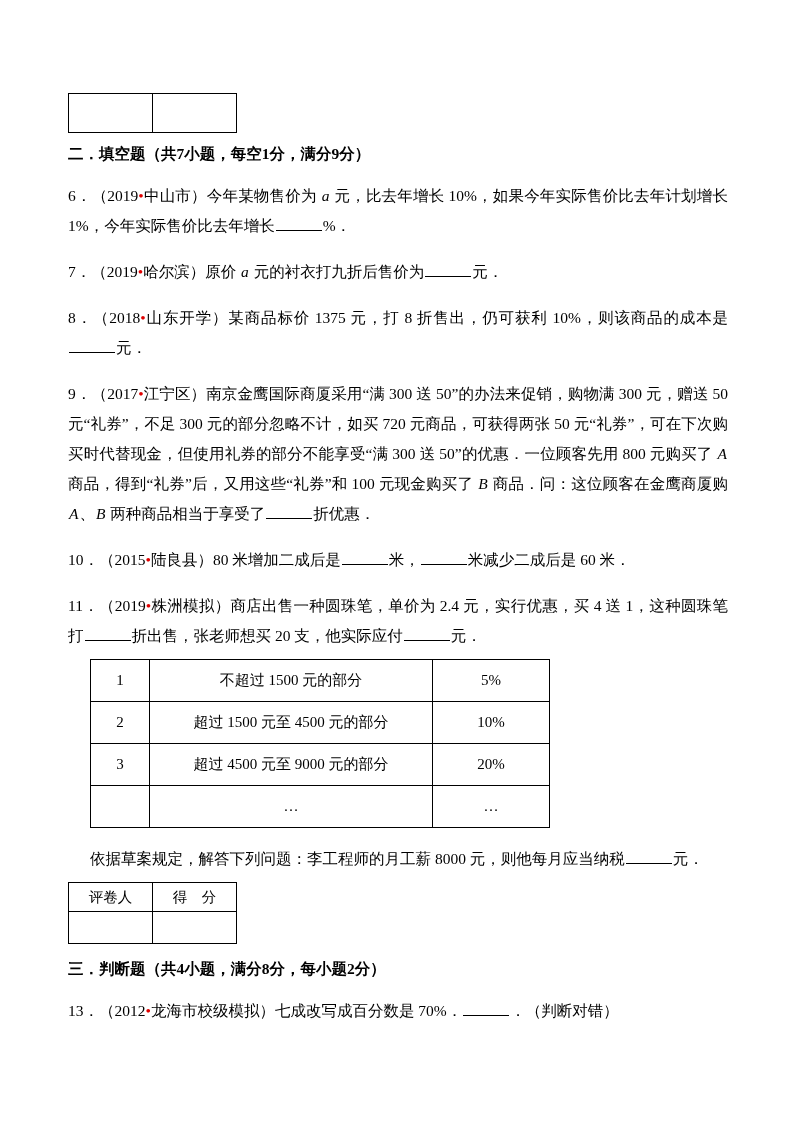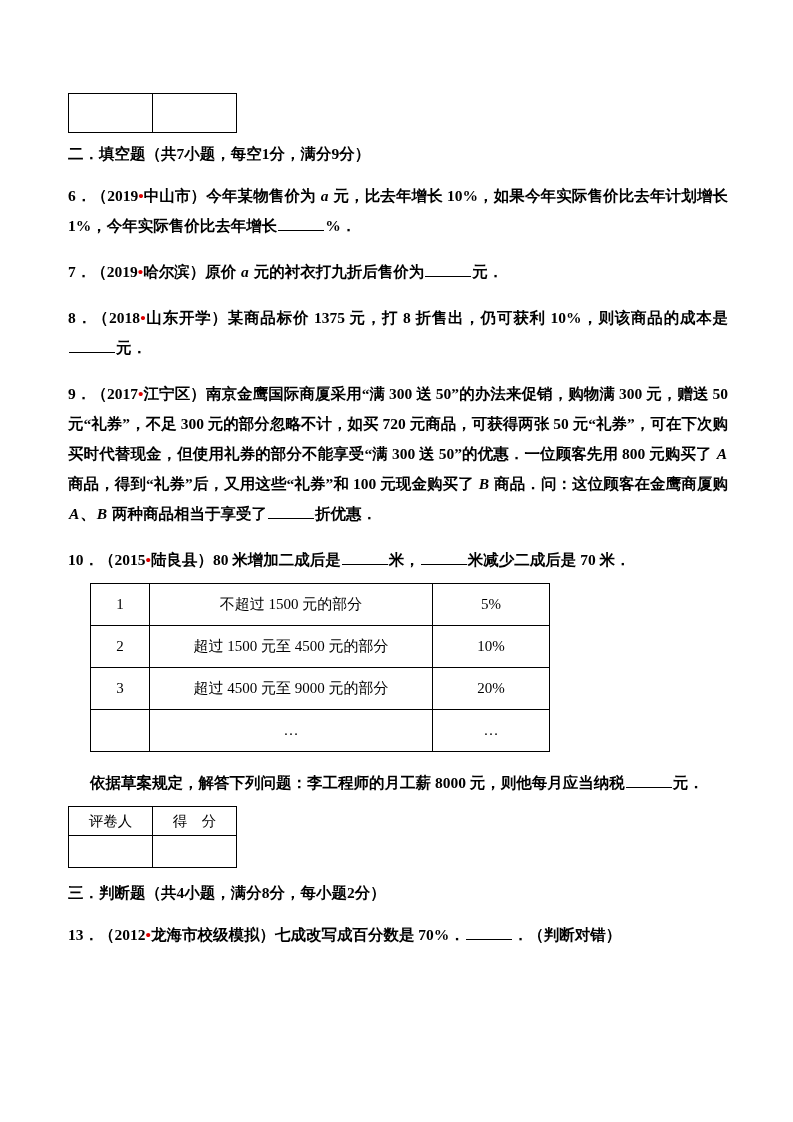--- a/index.html
+++ b/index.html
@@ -7,21 +7,20 @@
     width:793px;height:1122px;background:#ffffff;color:#000;
     font-family:"Liberation Serif","DejaVu Sans",serif;
   }
   .page{
     box-sizing:border-box;width:793px;height:1044px;
     padding:93px 65px 0 68px;overflow:hidden;
   }
   .q{
     font-size:15.5px;line-height:30px;margin:16px 0 8px 0;
     text-align:justify;
-    font-weight:bold;
   }
   .q.indent{padding-left:22px;}
   h2.sec{
     font-size:15.5px;font-weight:bold;margin:0 0 12px 0;line-height:22px;
   }
   table{border-collapse:collapse;}
   td{font-size:15px;}
   .score-empty{margin:0 0 10px 0;}
   .score-empty td{border:1px solid #000;width:81px;height:36px;}
   .tax{margin:4px 0 8px 22px;}
@@ -55,21 +54,22 @@
     </tr>
   </tbody>
     </table>
 
   <h2 class="sec">二．填空题（共7小题，每空1分，满分9分）</h2>
 
   <p class="q"><span>6．（2019</span><span class="seg-red">•</span><span>中山市）今年某物售价为 </span><span class="seg-it">a</span><span> 元，比去年增长 10%，如果今年实际售价比去年计划增长 1%，今年实际售价比去年增长</span><span class="seg-blank"></span><span>%．</span></p>
   <p class="q"><span>7．（2019</span><span class="seg-red">•</span><span>哈尔滨）原价 </span><span class="seg-it">a</span><span> 元的衬衣打九折后售价为</span><span class="seg-blank"></span><span>元．</span></p>
   <p class="q"><span>8．（2018</span><span class="seg-red">•</span><span>山东开学）某商品标价 1375 元，打 8 折售出，仍可获利 10%，则该商品的成本是 </span><span class="seg-blank"></span><span>元．</span></p>
   <p class="q"><span>9．（2017</span><span class="seg-red">•</span><span>江宁区）南京金鹰国际商厦采用“满 300 送 50”的办法来促销，购物满 300 元，赠送 50 元“礼券”，不足 300 元的部分忽略不计，如买 720 元商品，可获得两张 50 元“礼券”，可在下次购买时代替现金，但使用礼券的部分不能享受“满 300 送 50”的优惠．一位顾客先用 800 元购买了 </span><span class="seg-it">A</span><span> 商品，得到“礼券”后，又用这些“礼券”和 100 元现金购买了 </span><span class="seg-it">B</span><span> 商品．问：这位顾客在金鹰商厦购 </span><span class="seg-it">A</span><span>、</span><span class="seg-it">B</span><span> 两种商品相当于享受了</span><span class="seg-blank"></span><span>折优惠．</span></p>
-  <p class="q"><span>10．（2015</span><span class="seg-red">•</span><span>陆良县）80 米增加二成后是</span><span class="seg-blank"></span><span>米，</span><span class="seg-blank"></span><span>米减少二成后是 70 米．</span></p>
+  <p class="q"><span>10．（2015</span><span class="seg-red">•</span><span>陆良县）80 米增加二成后是</span><span class="seg-blank"></span><span>米，</span><span class="seg-blank"></span><span>米减少二成后是 60 米．</span></p>
+  <p class="q"><span>11．（2019</span><span class="seg-red">•</span><span>株洲模拟）商店出售一种圆珠笔，单价为 2.4 元，实行优惠，买 4 送 1，这种圆珠笔打</span><span class="seg-blank"></span><span>折出售，张老师想买 20 支，他实际应付</span><span class="seg-blank"></span><span>元．</span></p>
 
   <table class="tax">
     <tbody>
     <tr>
       <td class="c1">1</td>
       <td class="c2">不超过 1500 元的部分</td>
       <td class="c3">5%</td>
     </tr>
     <tr>
       <td class="c1">2</td>

